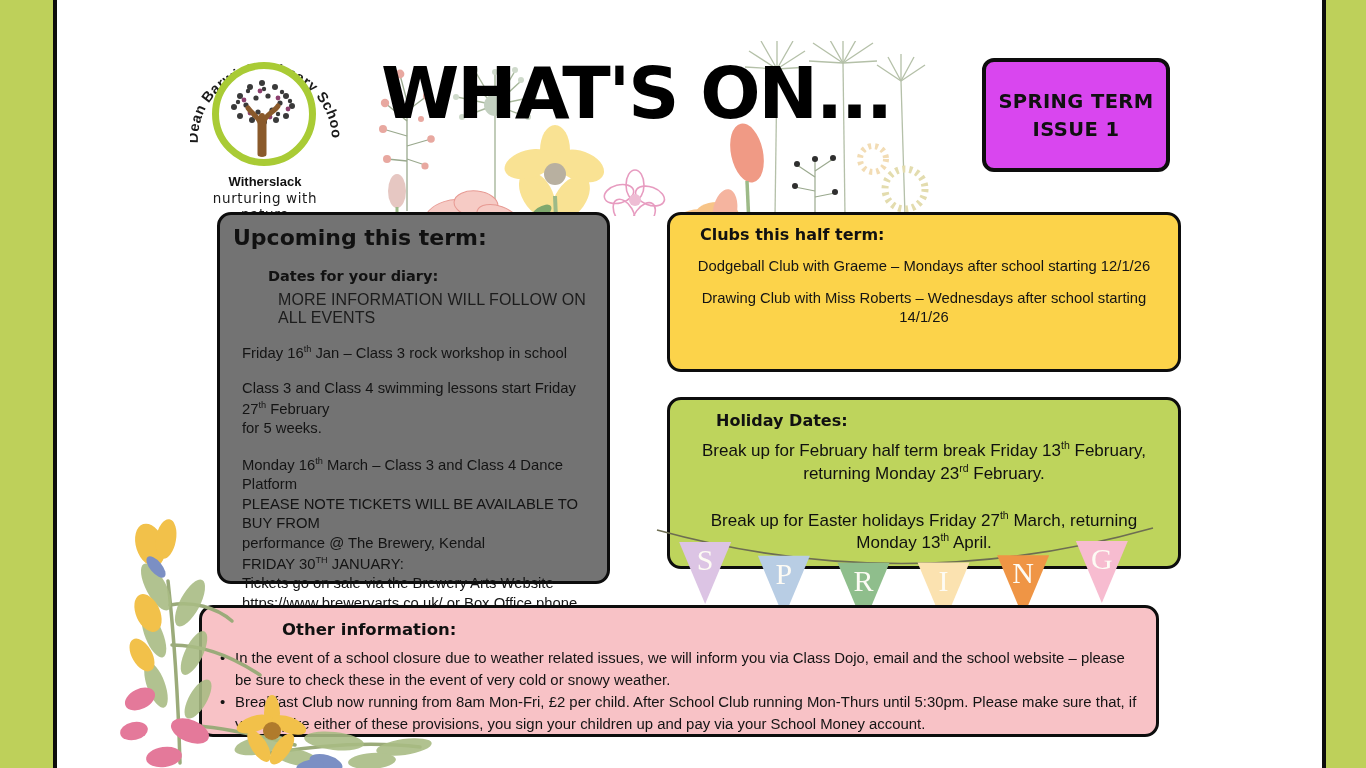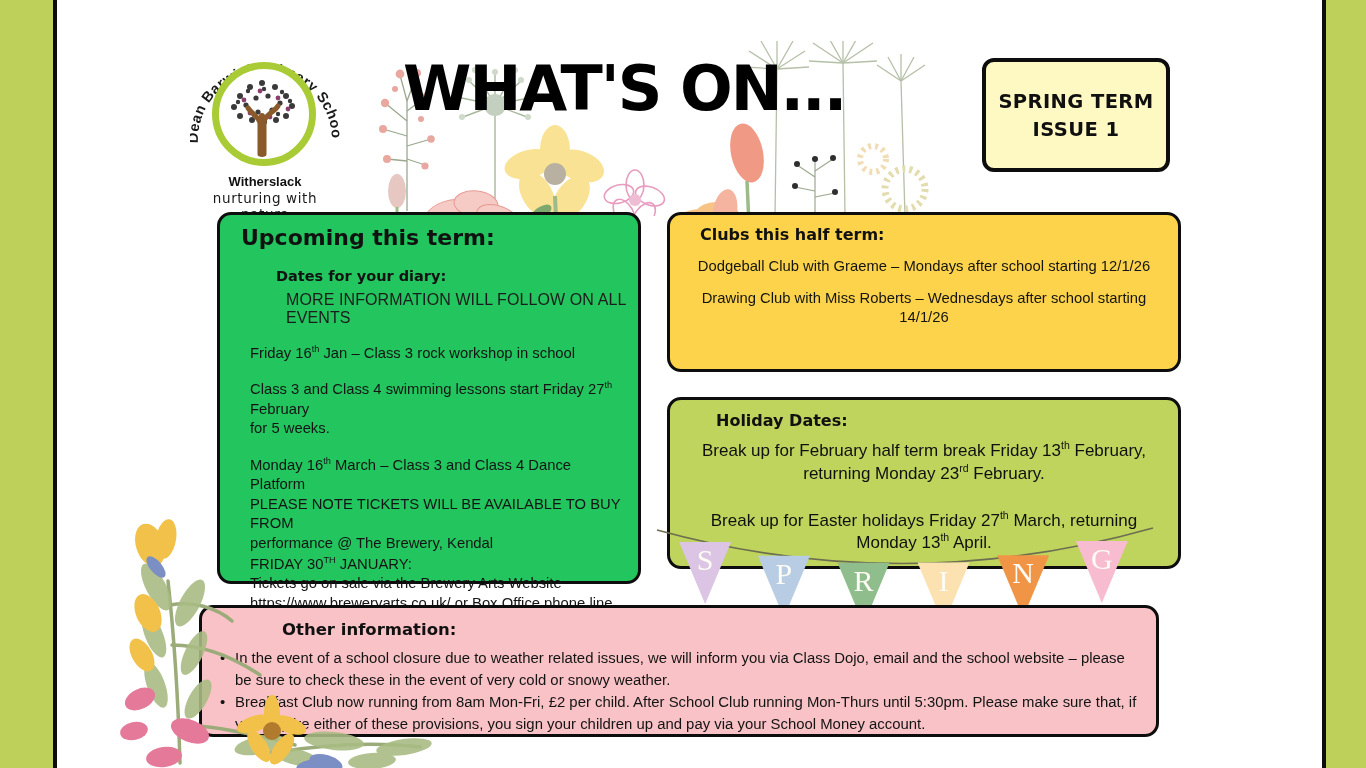--- a/index.html
+++ b/index.html
@@ -98,40 +98,40 @@
     left: 165px;
     top: 5px;
     width: 640px;
     height: 175px;
     pointer-events: none;
   }
 
   
   .title {
     position: absolute;
-    left: 223px;
+    left: 201px;
     top: 22px;
     width: 560px;
     font-family: "DejaVu Sans", sans-serif;
     font-weight: bold;
-    font-size: 62px;
+    font-size: 71px;
     line-height: 1;
     letter-spacing: -2px;
     color: #000000;
     white-space: nowrap;
   }
 
   
   .issue-badge {
     position: absolute;
     left: 802px;
     top: 22px;
     width: 188px;
     height: 114px;
-    background: #fef9c3;
+    background: #d946ef;
     border: 4px solid #0d0d0d;
     border-radius: 12px;
     display: flex;
     flex-direction: column;
     align-items: center;
     justify-content: center;
     gap: 5px;
   }
   .issue-badge span {
     font-family: "DejaVu Sans", sans-serif;
@@ -150,24 +150,24 @@
   .card-title {
     font-family: "DejaVu Sans", sans-serif;
     font-weight: bold;
     color: #111;
   }
 
   
   #card-upcoming {
     left: 217px;
     top: 212px;
-    width: 424px;
+    width: 393px;
     height: 372px;
-    background: #22c55e;
-    padding: 8px 12px 10px 18px;
+    background: #737373;
+    padding: 8px 12px 10px 10px;
   }
   #card-upcoming .card-title { font-size: 22px; margin: 2px 0 0 3px; }
   .sub-head {
     font-family: "DejaVu Sans", sans-serif;
     font-weight: bold;
     font-size: 14.5px;
     color: #121212;
     margin: 18px 0 0 38px;
   }
   .allcaps-note {

